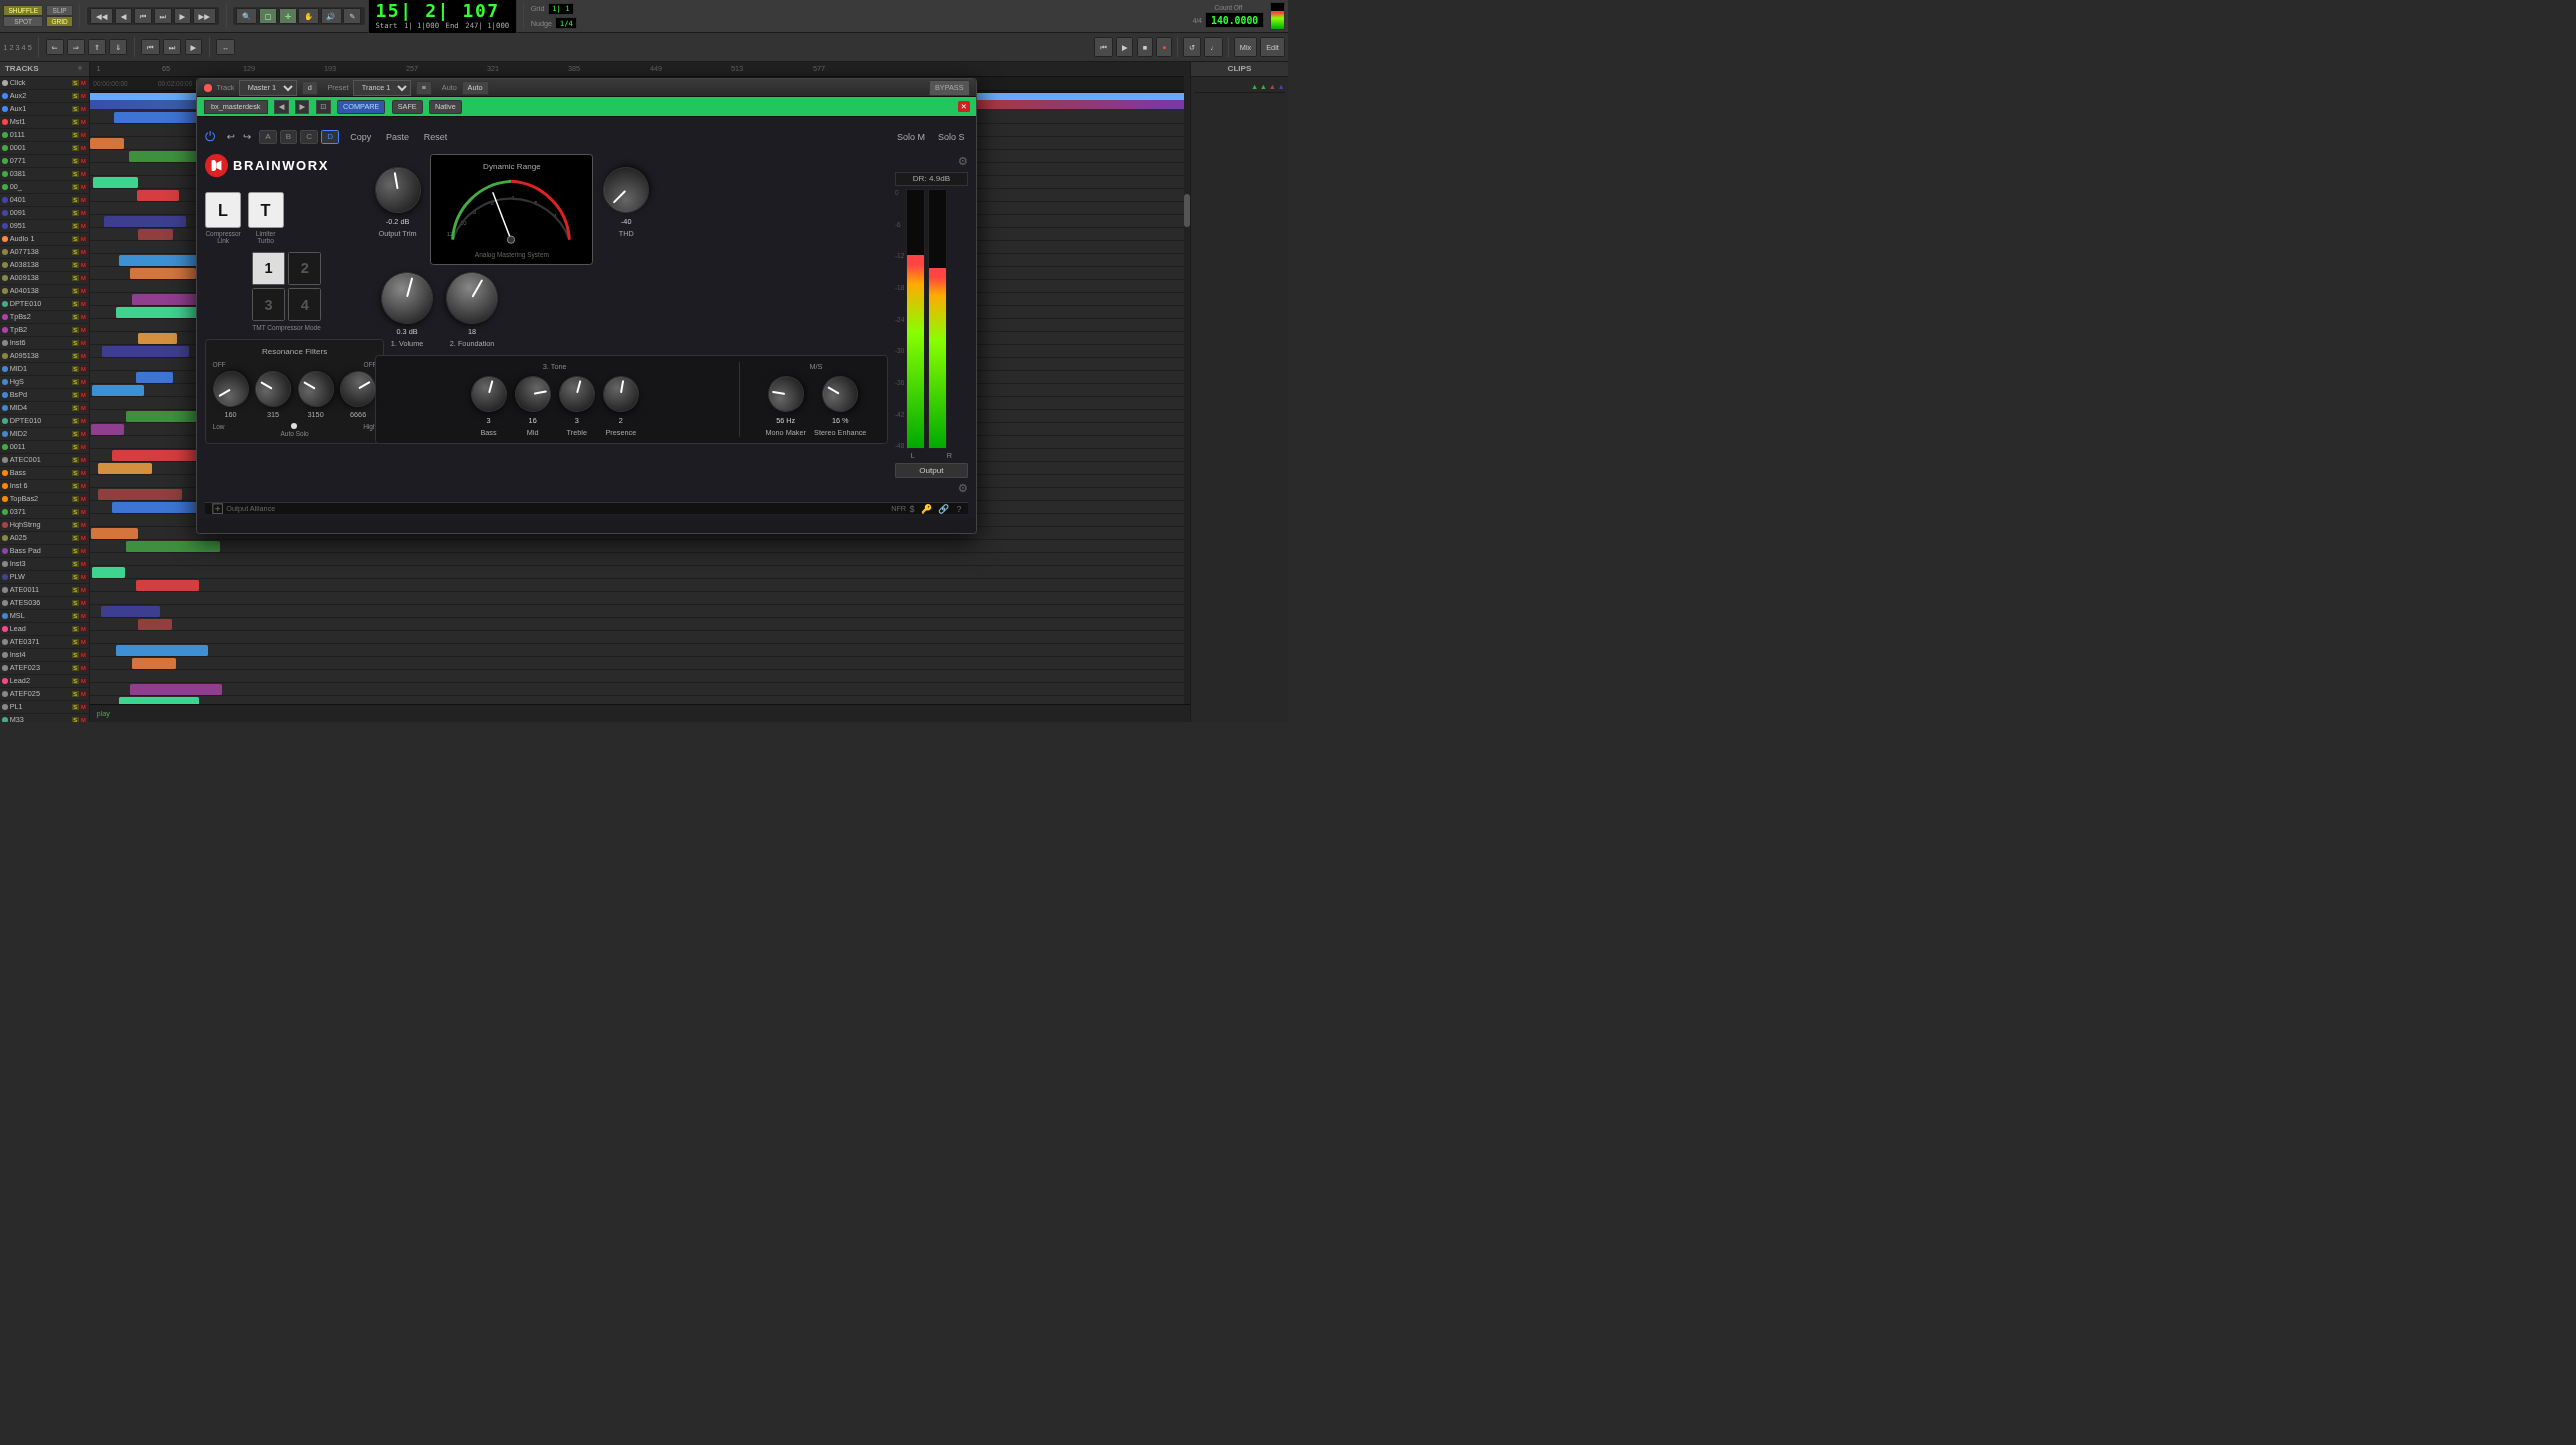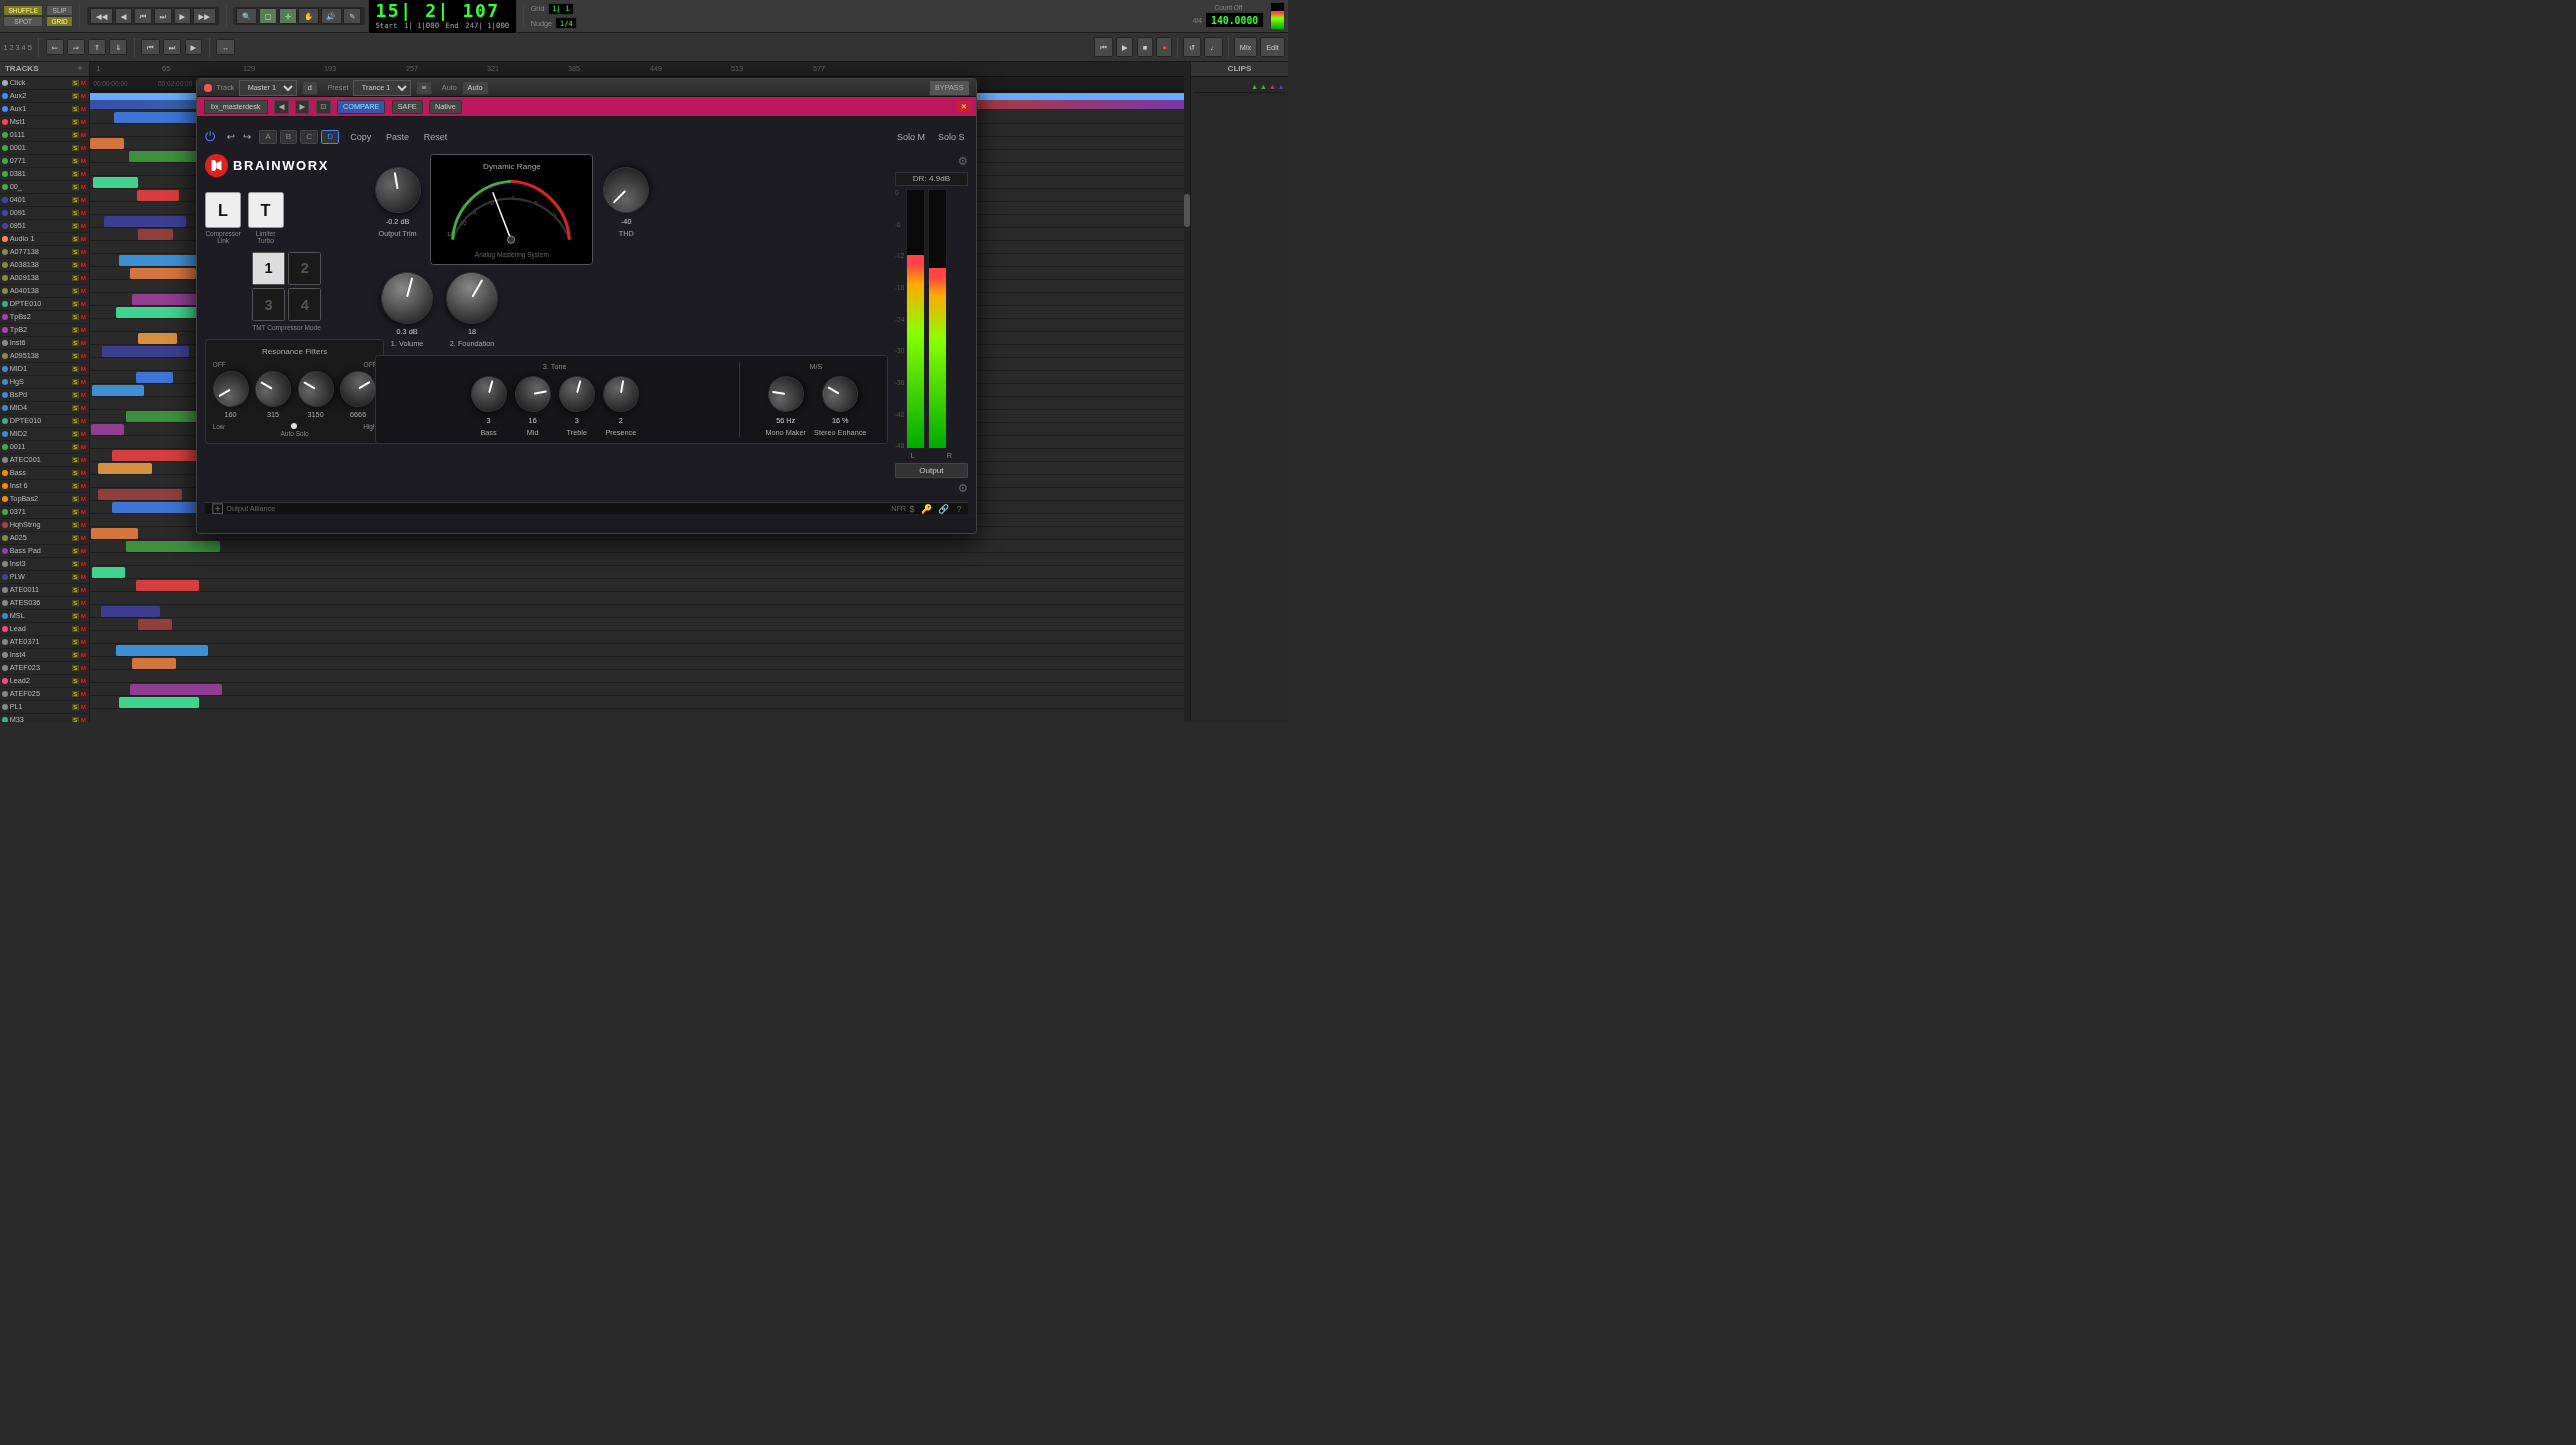--- a/index.html
+++ b/index.html
@@ -214,21 +214,21 @@
       width: 8.1px; height: 8.1px;
       background: #ff5555;
       border-radius: 50%;
       margin-right: 4.9px;
       cursor: pointer;
     }
 
     .plugin-header-row {
       display: flex;
       align-items: center;
-      background: #be185d;
+      background: #22c55e;
       padding: 2.4px 6.5px;
       gap: 6.5px;
       border-bottom: 0.8px solid #111;
     }
 
     .plugin-header-label {
       font-size: 7.3px;
       color: #888;
     }
 
@@ -1535,20 +1535,23 @@
             <button style="background:none;border:none;color:#666;cursor:pointer;font-size:9px;">?</button>
           </div>
         </div>
       </div>
     </div>
 
     <div class="scrollbar-v">
       <div class="scrollbar-thumb"></div>
     </div>
 
+    <div style="position:absolute;bottom:0;left:0;right:0;height:18px;background:#222;border-top:0.8px solid #111;display:flex;align-items:center;padding:0 6.5px;gap:6.5px;">
+      <span style="color:#44aa44;font-size:7.3px;">play</span>
+    </div>
   </div>
 
   <div class="clips-panel">
     <div class="clips-header">CLIPS</div>
     <div style="padding:3.3px;font-size:7.3px;color:#666;">
 
       <div style="border-bottom:0.8px solid #1a1a1a;padding:1.6px 0;">
         <div style="display:flex;justify-content:flex-end;gap:1.6px;">
           <span style="color:#44aa44;">▲</span>
           <span style="color:#44aa44;">▲</span>

